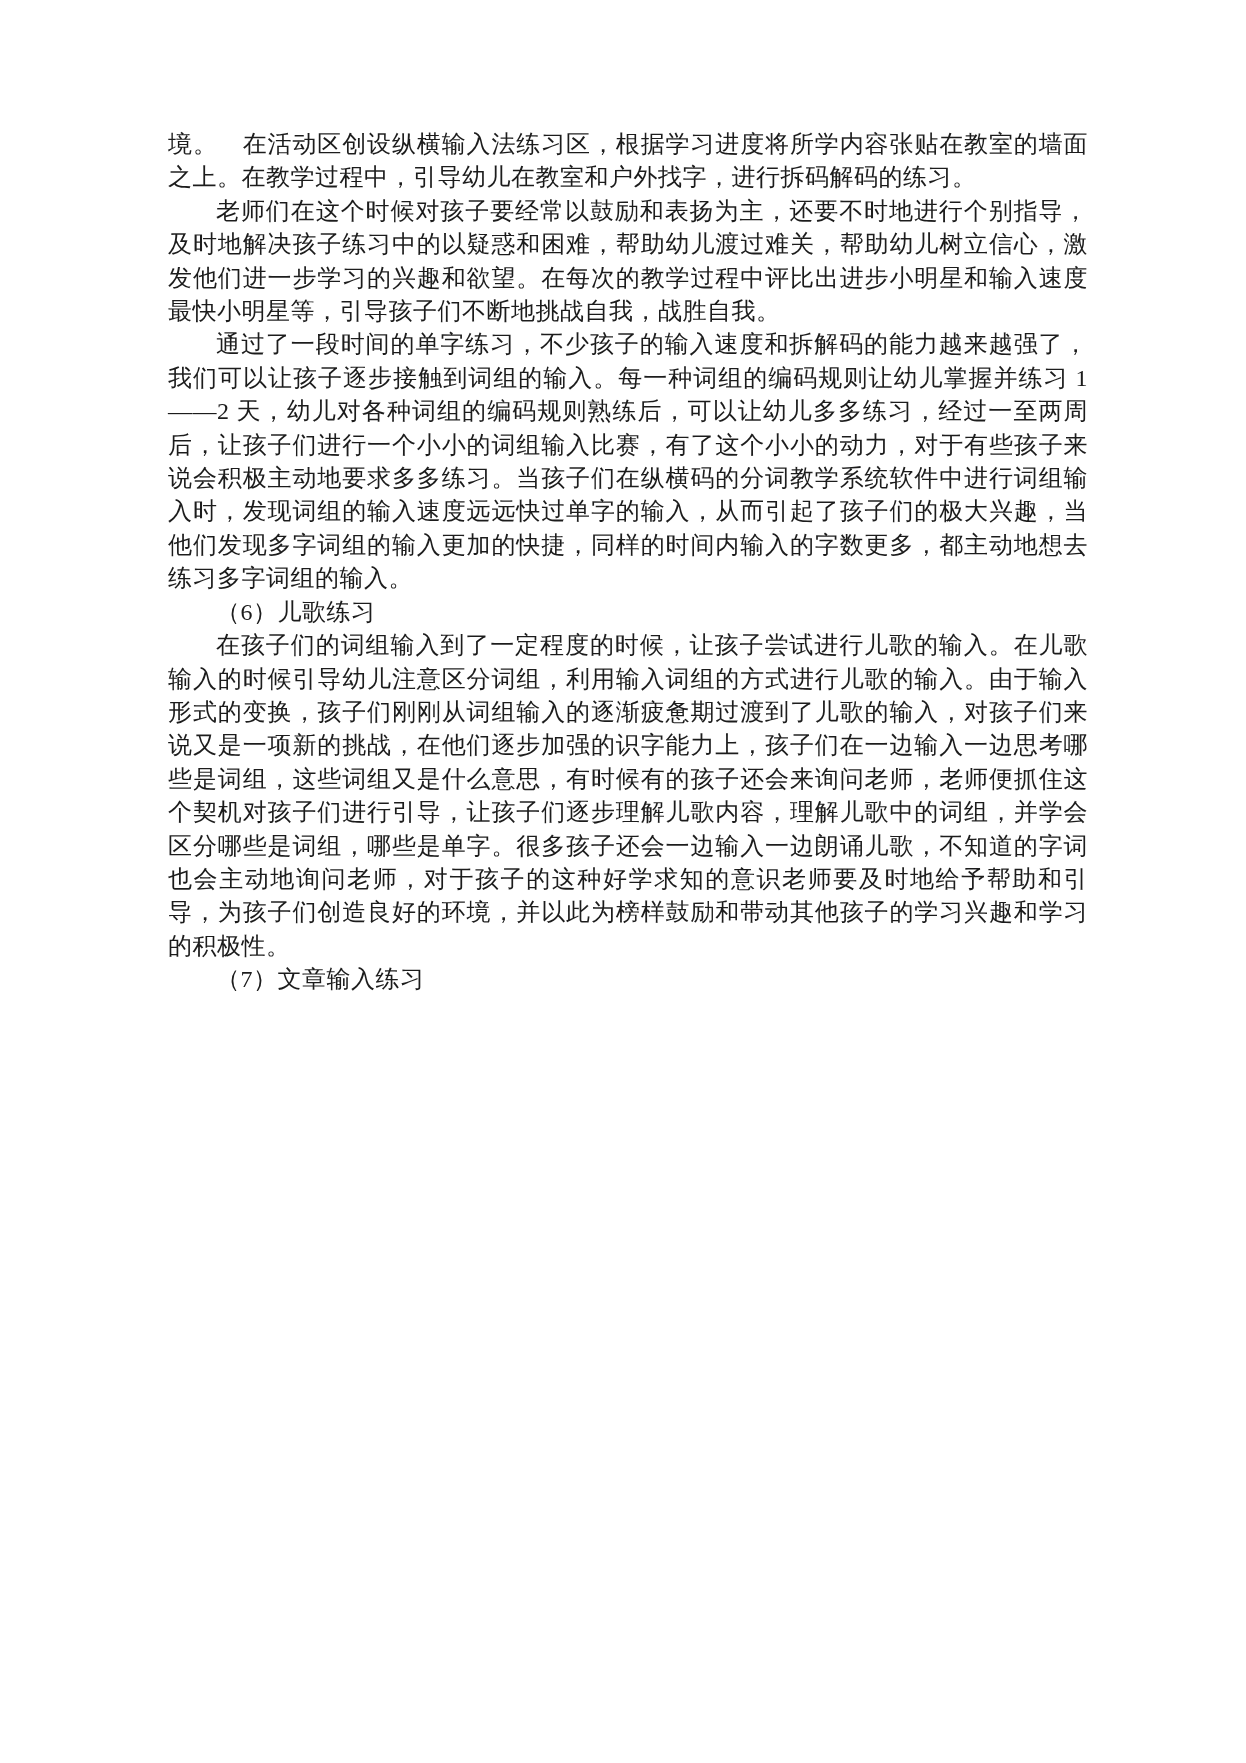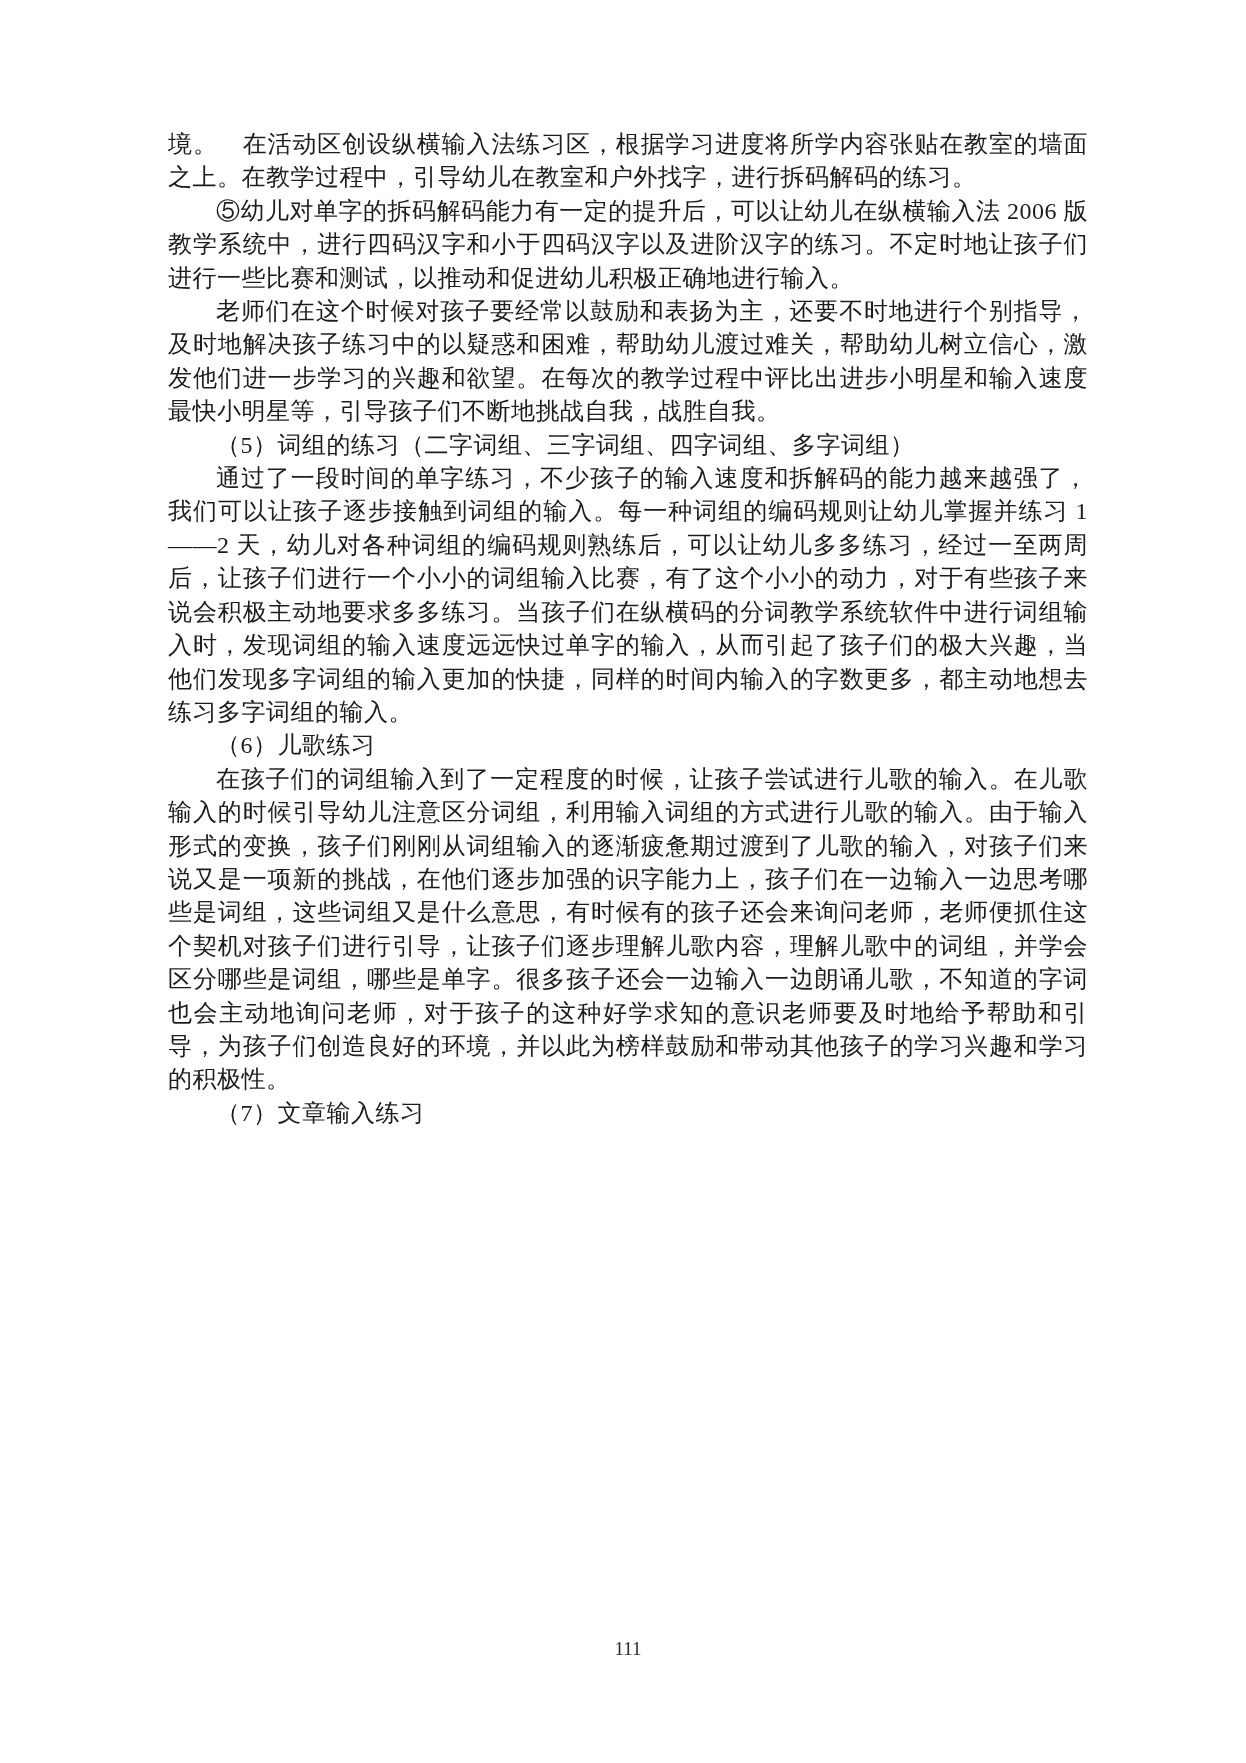--- a/index.html
+++ b/index.html
@@ -43,22 +43,19 @@
     font-size: 19px;
     color: #2a2a2a;
   }
 </style>
 </head>
 <body>
 
 <div class="page">
   <div class="text-block">
     <p class="continuation">境。　在活动区创设纵横输入法练习区，根据学习进度将所学内容张贴在教室的墙面之上。在教学过程中，引导幼儿在教室和户外找字，进行拆码解码的练习。</p>
-    <p>⑤幼儿对单字的拆码解码能力有一定的提升后，可以让幼儿在纵横输入法 2006 版教学系统中，进行四码汉字和小于四码汉字以及进阶汉字的练习。不定时地让孩子们进行一些比赛和测试，以推动和促进幼儿积极正确地进行输入。</p>
     <p>老师们在这个时候对孩子要经常以鼓励和表扬为主，还要不时地进行个别指导，及时地解决孩子练习中的以疑惑和困难，帮助幼儿渡过难关，帮助幼儿树立信心，激发他们进一步学习的兴趣和欲望。在每次的教学过程中评比出进步小明星和输入速度最快小明星等，引导孩子们不断地挑战自我，战胜自我。</p>
-    <p>（5）词组的练习（二字词组、三字词组、四字词组、多字词组）</p>
     <p>通过了一段时间的单字练习，不少孩子的输入速度和拆解码的能力越来越强了，我们可以让孩子逐步接触到词组的输入。每一种词组的编码规则让幼儿掌握并练习 1——2 天，幼儿对各种词组的编码规则熟练后，可以让幼儿多多练习，经过一至两周后，让孩子们进行一个小小的词组输入比赛，有了这个小小的动力，对于有些孩子来说会积极主动地要求多多练习。当孩子们在纵横码的分词教学系统软件中进行词组输入时，发现词组的输入速度远远快过单字的输入，从而引起了孩子们的极大兴趣，当他们发现多字词组的输入更加的快捷，同样的时间内输入的字数更多，都主动地想去练习多字词组的输入。</p>
     <p>（6）儿歌练习</p>
     <p>在孩子们的词组输入到了一定程度的时候，让孩子尝试进行儿歌的输入。在儿歌输入的时候引导幼儿注意区分词组，利用输入词组的方式进行儿歌的输入。由于输入形式的变换，孩子们刚刚从词组输入的逐渐疲惫期过渡到了儿歌的输入，对孩子们来说又是一项新的挑战，在他们逐步加强的识字能力上，孩子们在一边输入一边思考哪些是词组，这些词组又是什么意思，有时候有的孩子还会来询问老师，老师便抓住这个契机对孩子们进行引导，让孩子们逐步理解儿歌内容，理解儿歌中的词组，并学会区分哪些是词组，哪些是单字。很多孩子还会一边输入一边朗诵儿歌，不知道的字词也会主动地询问老师，对于孩子的这种好学求知的意识老师要及时地给予帮助和引导，为孩子们创造良好的环境，并以此为榜样鼓励和带动其他孩子的学习兴趣和学习的积极性。</p>
     <p>（7）文章输入练习</p>
   </div>
-  <div class="page-number">111</div>
 </div>
 
 </body></html>

